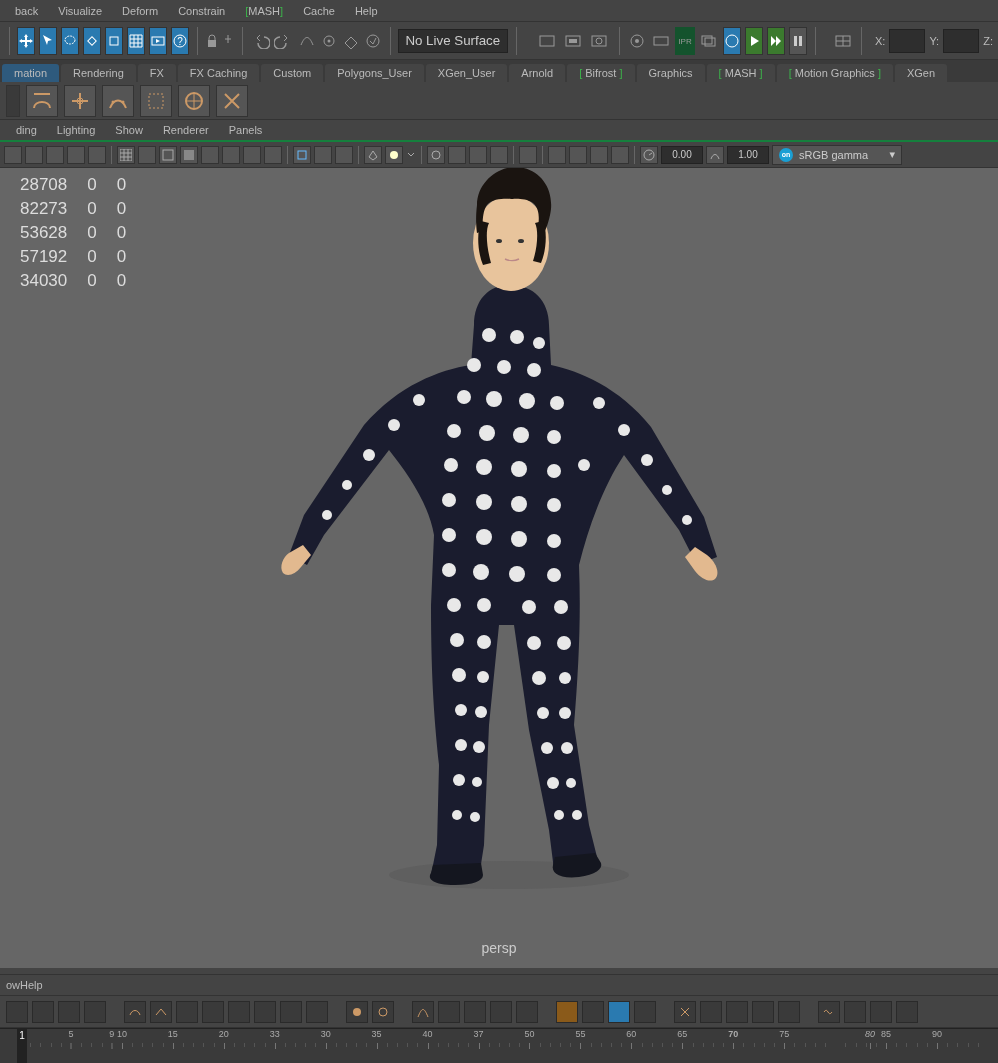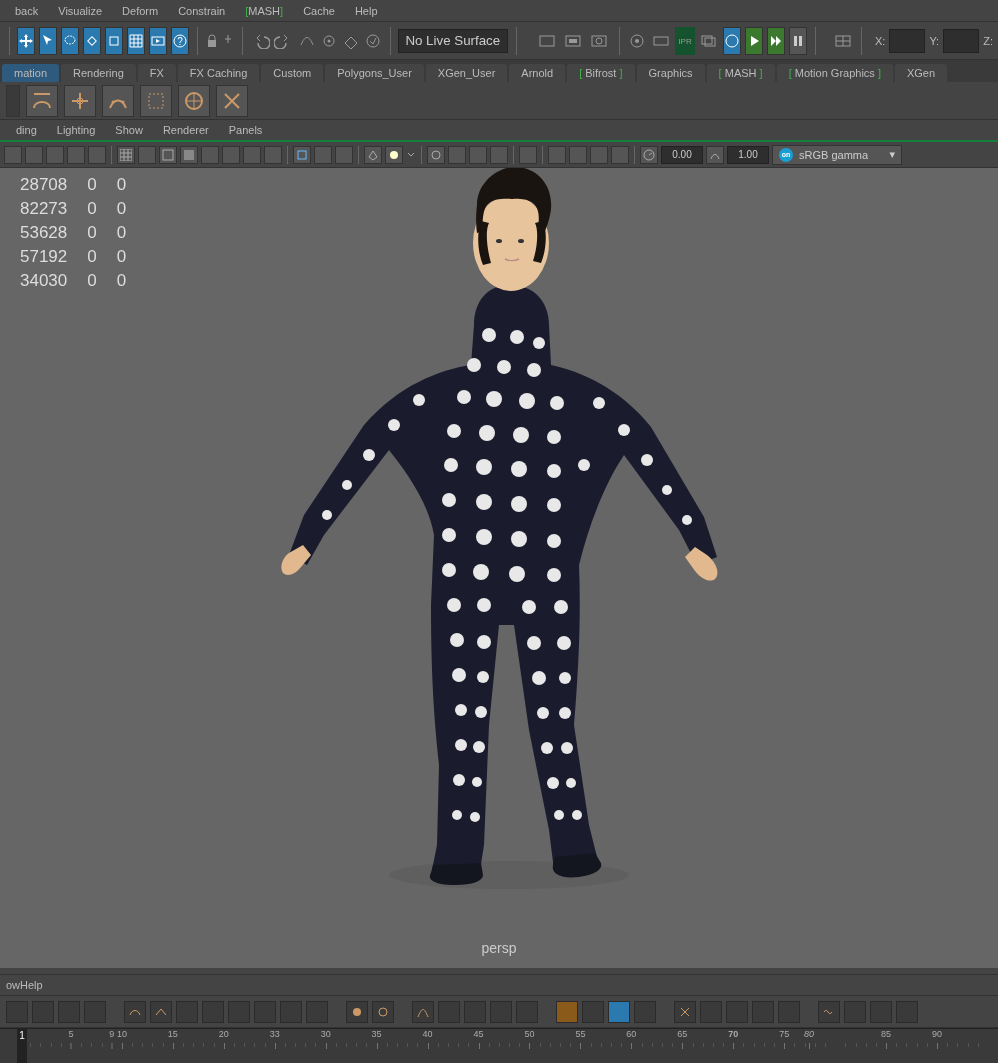--- a/index.html
+++ b/index.html
@@ -615,28 +615,28 @@
   <div class="curframe">1</div>
   <div class="tick-row" id="tickrow">
       <div class="tick" style="left: 70.9474px;">5</div>
       <div class="tick" style="left: 121.895px;">10</div>
       <div class="tick" style="left: 172.842px;">15</div>
       <div class="tick" style="left: 223.789px;">20</div>
       <div class="tick" style="left: 274.737px;">33</div>
       <div class="tick" style="left: 325.684px;">30</div>
       <div class="tick" style="left: 376.632px;">35</div>
       <div class="tick" style="left: 427.579px;">40</div>
-      <div class="tick" style="left: 478.526px;">45</div>
+      <div class="tick" style="left: 478.526px;">37</div>
       <div class="tick" style="left: 529.474px;">50</div>
       <div class="tick" style="left: 580.421px;">55</div>
       <div class="tick" style="left: 631.368px;">60</div>
       <div class="tick" style="left: 682.316px;">65</div>
       <div class="tick" style="left: 733.263px; font-weight: bold;">70</div>
       <div class="tick" style="left: 784.211px;">75</div>
-      <div class="tick" style="left: 809px; font-style: italic;">80</div>
+      <div class="tick" style="left: 870px; font-style: italic;">80</div>
       <div class="tick" style="left: 886.105px;">85</div>
       <div class="tick" style="left: 937.053px;">90</div>
       <div class="tick" style="left: 111.705px;">9</div>
       <div class="minortick" style="left: 30.1895px;"></div>
       <div class="minortick" style="left: 40.3789px;"></div>
       <div class="minortick" style="left: 50.5684px;"></div>
       <div class="minortick" style="left: 60.7579px;"></div>
       <div class="minortick" style="left: 81.1368px;"></div>
       <div class="minortick" style="left: 91.3263px;"></div>
       <div class="minortick" style="left: 101.516px;"></div>

